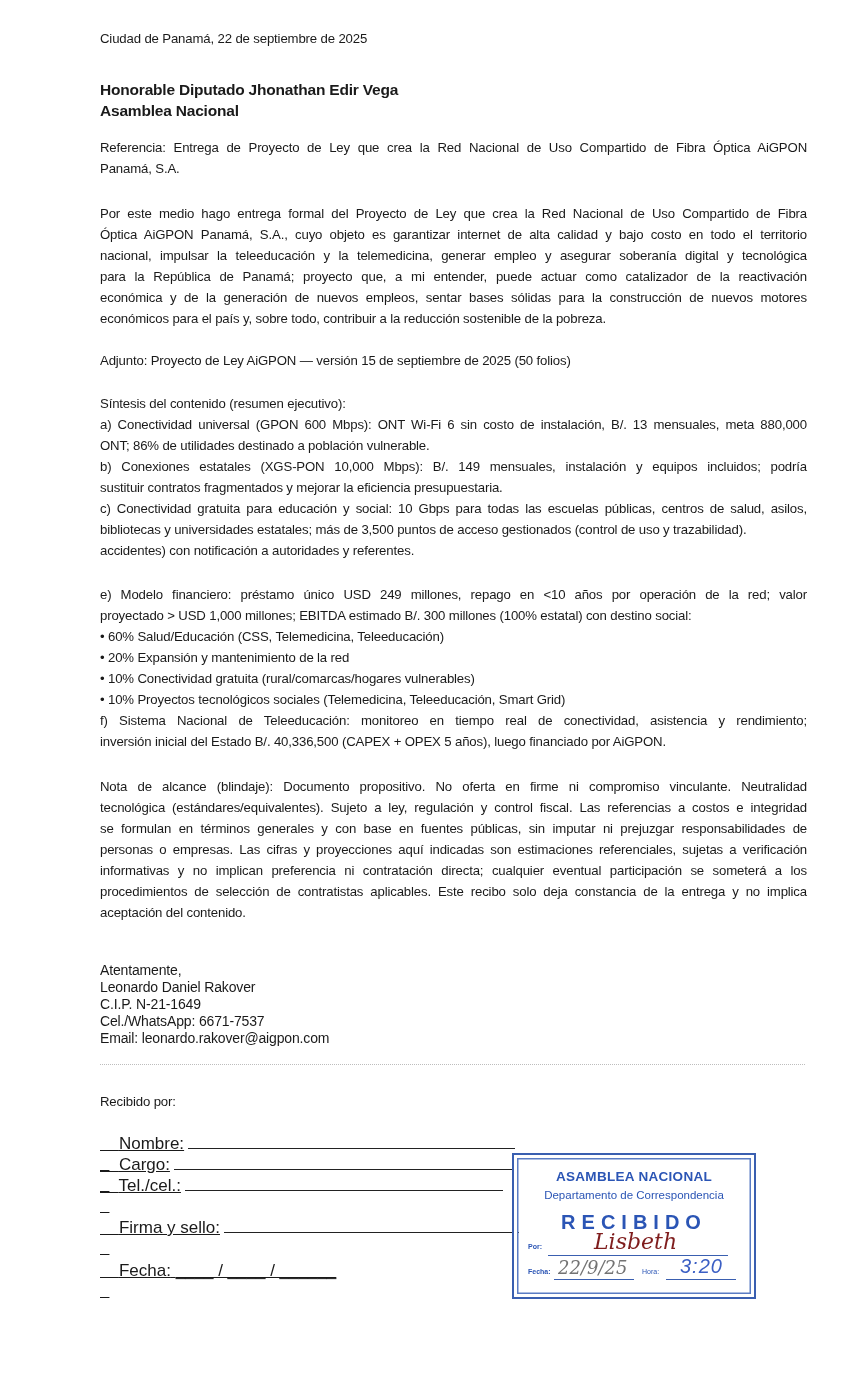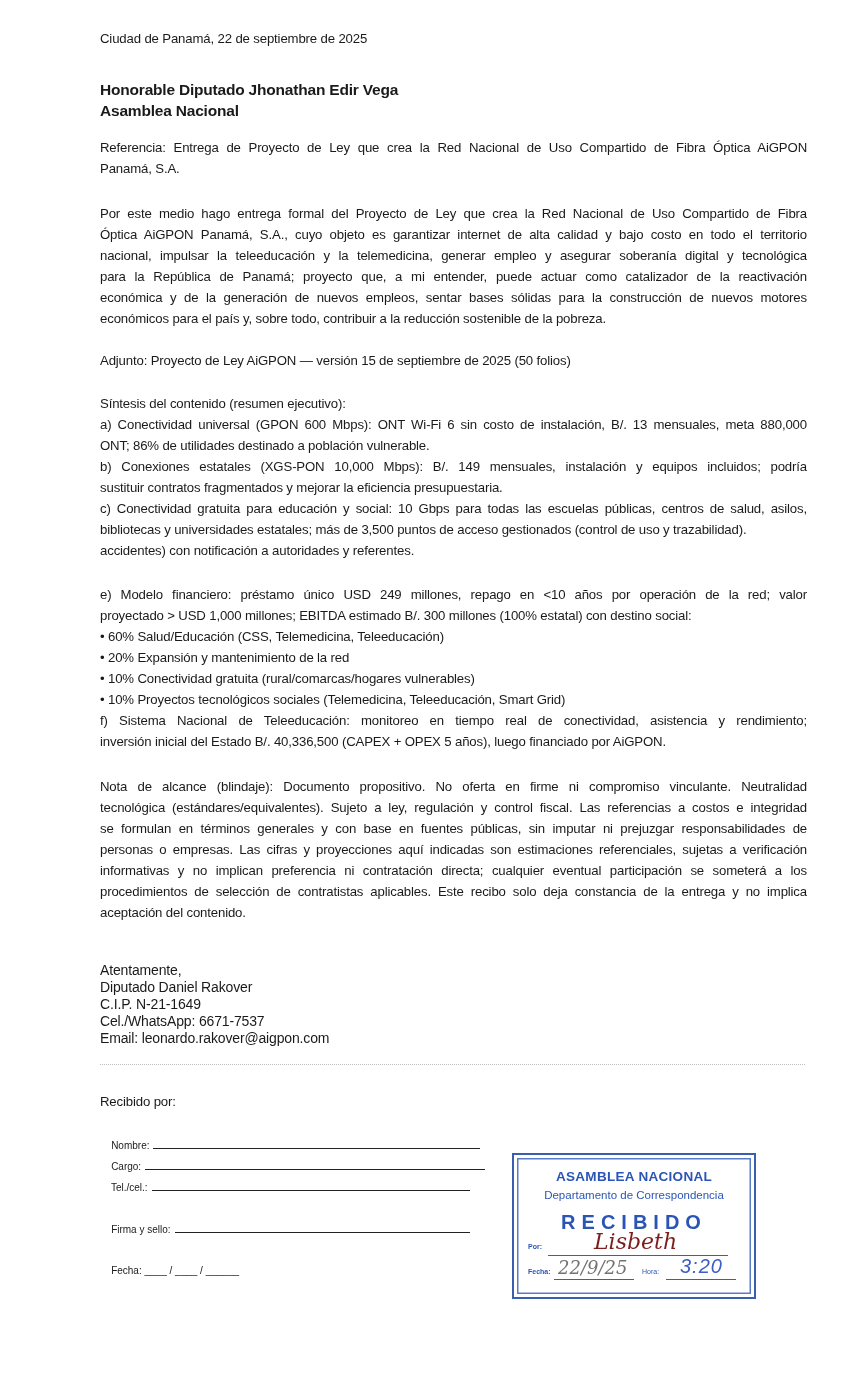--- a/index.html
+++ b/index.html
@@ -6,21 +6,21 @@
     body { width: 850px; height: 1392px; position: relative; overflow: hidden;
       font-family: "Liberation Sans", sans-serif; color: #1a1a1a; }
     .page { position: absolute; left: 0; top: 0; width: 712px; height: 1392px; background: #fff; }
     .t { position: absolute; left: 100px; font-size: 13.2px; line-height: 21px; letter-spacing: -0.15px; }
     .just { width: 707px; text-align: justify; }
     .bold { font-weight: bold; font-size: 15.5px; line-height: 21px; letter-spacing: -0.2px; }
     .small { font-size: 14px; line-height: 17px; }
     .line { display: block; }
     .just .line:not(:last-child) { text-align-last: justify; }
     .hr { position: absolute; left: 100px; top: 1064px; width: 705px; border-top: 1px dotted #bdbdbd; }
-    .field { position: absolute; left: 100px; font-size: 10px; line-height: 20px; white-space: pre; }
+    .field { position: absolute; left: 100px; font-size: 17px; line-height: 20px; white-space: pre; text-decoration: underline; }
     .field .blank { display: inline-block; border-bottom: 1px solid #222; height: 14px; vertical-align: baseline; margin-left: 4px; }
     .stamp { position: absolute; left: 512px; top: 1153px; width: 240px; height: 142px;
       border: 2px solid #3a5fb0; box-shadow: inset 0 0 0 3px #fff, inset 0 0 0 4.5px #5a7cc4; color: #2b55b5; }
     .stamp .s1 { position: absolute; top: 14px; width: 100%; text-align: center; font-weight: bold; font-size: 13.5px; letter-spacing: 0.3px; }
     .stamp .s2 { position: absolute; top: 34px; width: 100%; text-align: center; font-size: 11.5px; }
     .stamp .s3 { position: absolute; top: 56px; width: 100%; text-align: center; font-weight: bold; font-size: 20px; letter-spacing: 6px; }
     .stamp .por { position: absolute; left: 14px; top: 88px; font-size: 7px; font-weight: bold; }
     .stamp .porline { position: absolute; left: 34px; top: 100px; width: 180px; border-bottom: 1px solid #3a5fb0; }
     .stamp .sig { position: absolute; left: 80px; top: 74px; font-family: "DejaVu Serif", serif; font-style: italic; font-size: 22px; color: #7f1d1d; }
     .stamp .fecha { position: absolute; left: 14px; top: 113px; font-size: 7px; font-weight: bold; }
@@ -95,21 +95,21 @@
     <span class="line">tecnológica (estándares/equivalentes). Sujeto a ley, regulación y control fiscal. Las referencias a costos e integridad</span>
     <span class="line">se formulan en términos generales y con base en fuentes públicas, sin imputar ni prejuzgar responsabilidades de</span>
     <span class="line">personas o empresas. Las cifras y proyecciones aquí indicadas son estimaciones referenciales, sujetas a verificación</span>
     <span class="line">informativas y no implican preferencia ni contratación directa; cualquier eventual participación se someterá a los</span>
     <span class="line">procedimientos de selección de contratistas aplicables. Este recibo solo deja constancia de la entrega y no implica</span>
     <span class="line">aceptación del contenido.</span>
   </div>
 
   <div class="t small" style="top:962px;">
     <span class="line">Atentamente,</span>
-    <span class="line">Diputado Daniel Rakover</span>
+    <span class="line">Leonardo Daniel Rakover</span>
     <span class="line">C.I.P. N-21-1649</span>
     <span class="line">Cel./WhatsApp: 6671-7537</span>
     <span class="line">Email: leonardo.rakover@aigpon.com</span>
   </div>
 
   <div class="hr"></div>
 
   <div class="t" style="top:1071px;margin-top:20px;">Recibido por:</div>
 
   <div class="field" style="top:1114px;">

